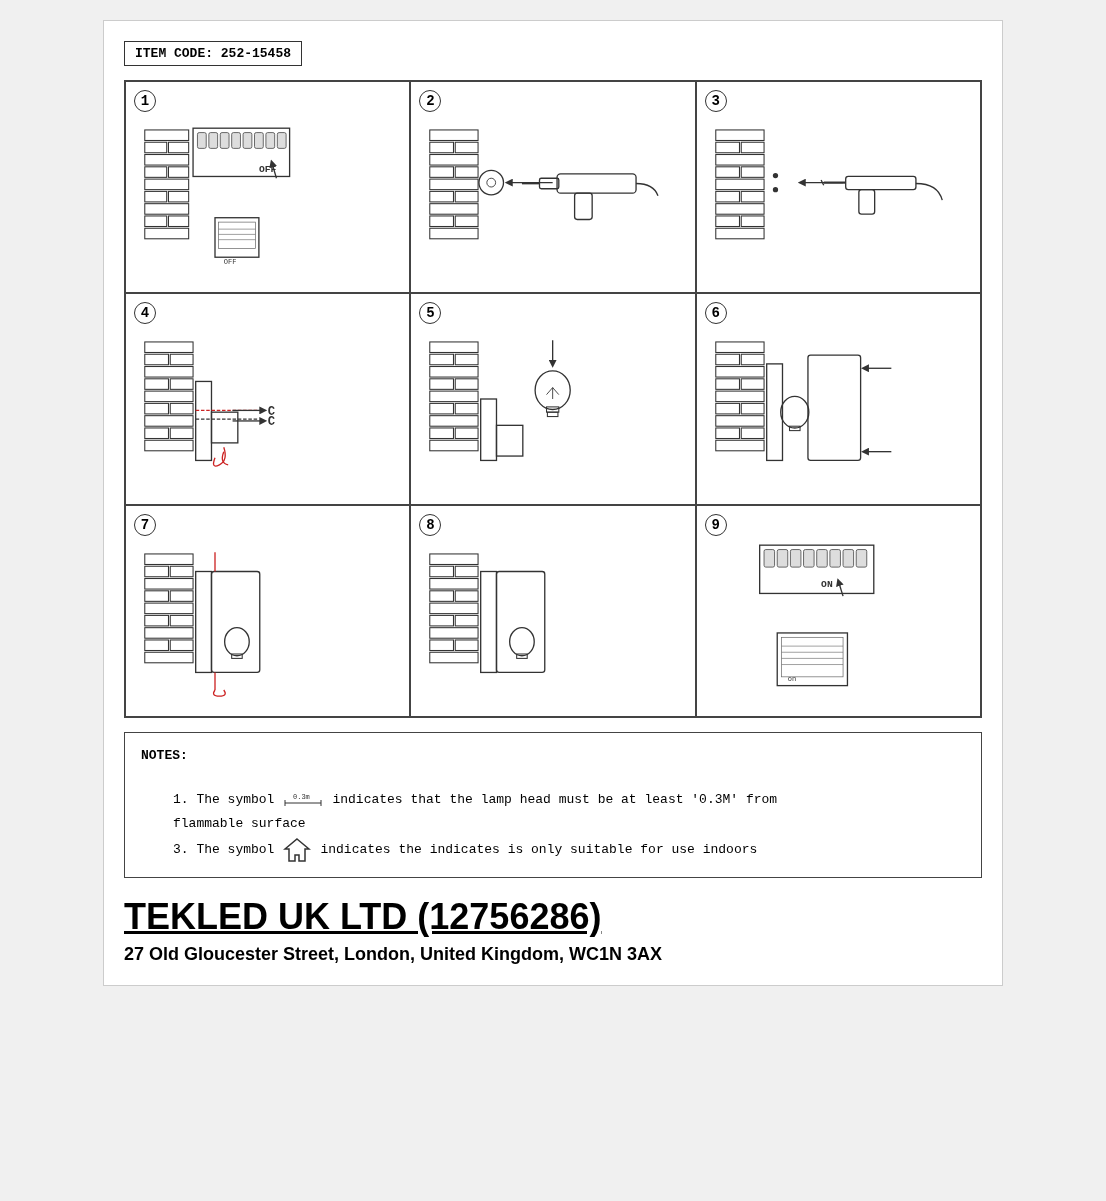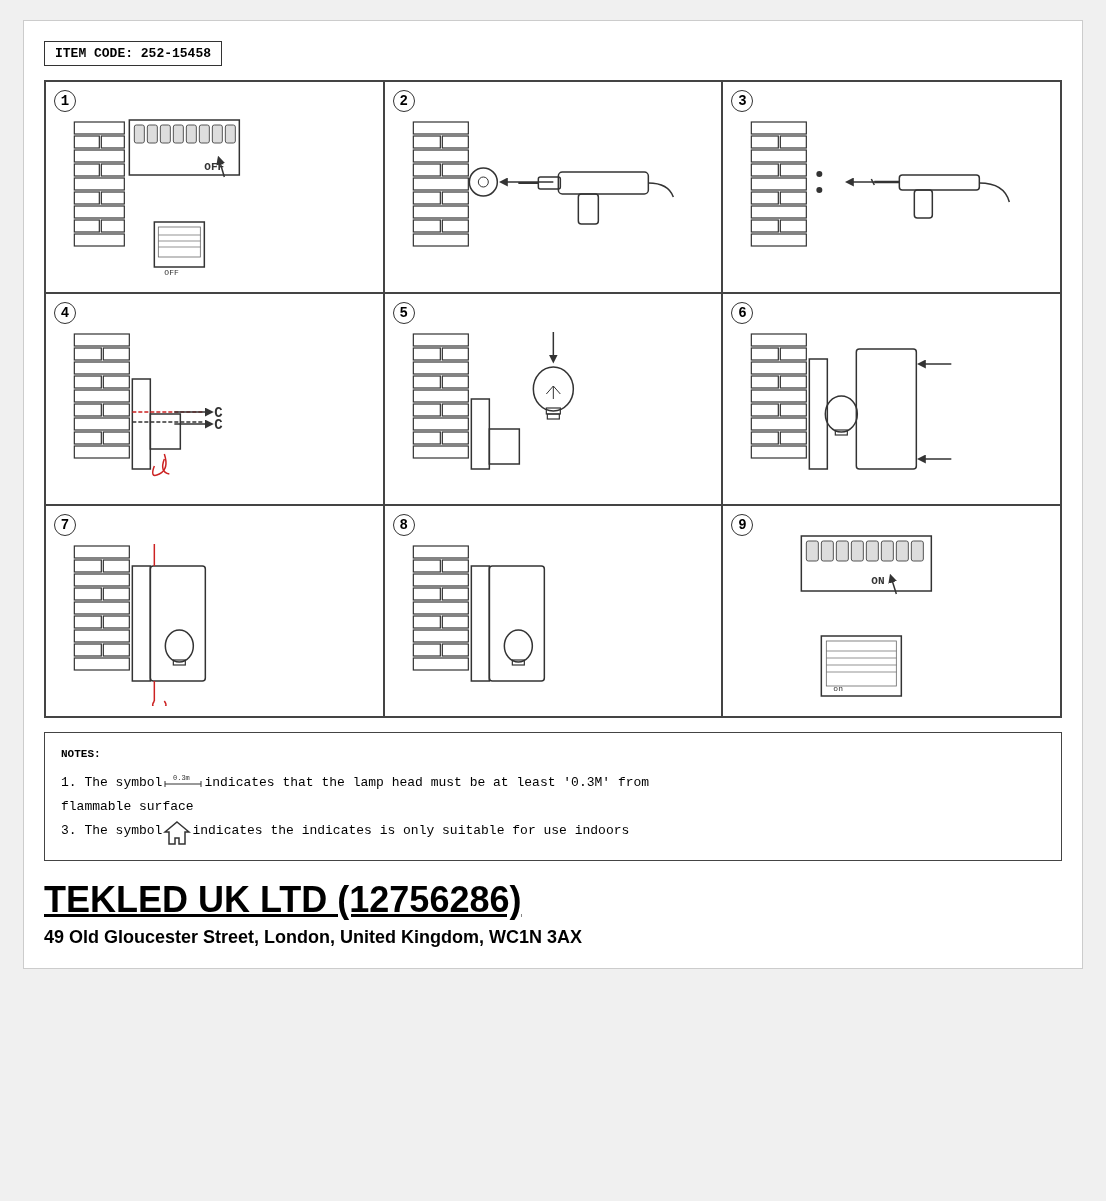--- a/index.html
+++ b/index.html
@@ -4,21 +4,21 @@
   <style>
     * { box-sizing: border-box; margin: 0; padding: 0; }
     body {
       background: #f0f0f0;
       font-family: 'Courier New', Courier, monospace;
       width: 1106px;
       min-height: 1201px;
     }
     .page {
       background: #fff;
-      width: 1060px;
+      width: 900px;
       margin: 20px auto;
       padding: 20px;
       border: 1px solid #ccc;
     }
     .item-code {
       border: 1px solid #333;
       display: inline-block;
       padding: 4px 10px;
       font-size: 13px;
       font-weight: bold;
@@ -61,29 +61,30 @@
     }
     .notes-section {
       margin-top: 14px;
       border: 1px solid #444;
       padding: 12px 16px;
       font-size: 13px;
       line-height: 1.7;
     }
     .notes-title {
       font-weight: bold;
-      font-size: 11px;
-      margin-bottom: 8px;
+      font-size: 13px;
+      margin-bottom: 22px;
     }
     .notes-line {
       display: flex;
-      align-items: flex-start;
+      align-items: center;
       flex-wrap: wrap;
-      gap: 1px;
+      gap: 9px;
       margin-bottom: 2px;
+      margin-left: 32px;
     }
     .symbol-inline {
       display: inline-flex;
       align-items: center;
       vertical-align: middle;
     }
     .company-name {
       font-size: 36px;
       font-weight: 900;
       text-decoration: underline;
@@ -483,15 +484,15 @@
         <svg width="28" height="26" viewBox="0 0 28 26">
           <polygon points="14,2 26,12 22,12 22,24 16,24 16,18 12,18 12,24 6,24 6,12 2,12" fill="none" stroke="#333" stroke-width="1.5"></polygon>
         </svg>
       </span>
       <span>indicates the indicates is only suitable for use indoors</span>
     </div>
   </div>
 
   
   <div class="company-name">TEKLED UK LTD (12756286)</div>
-  <div class="company-address">49 Old Gloucester Street, London, United Kingdom, WC1N 3AX</div>
+  <div class="company-address">27 Old Gloucester Street, London, United Kingdom, WC1N 3AX</div>
 
 </div>
 
 </body></html>

